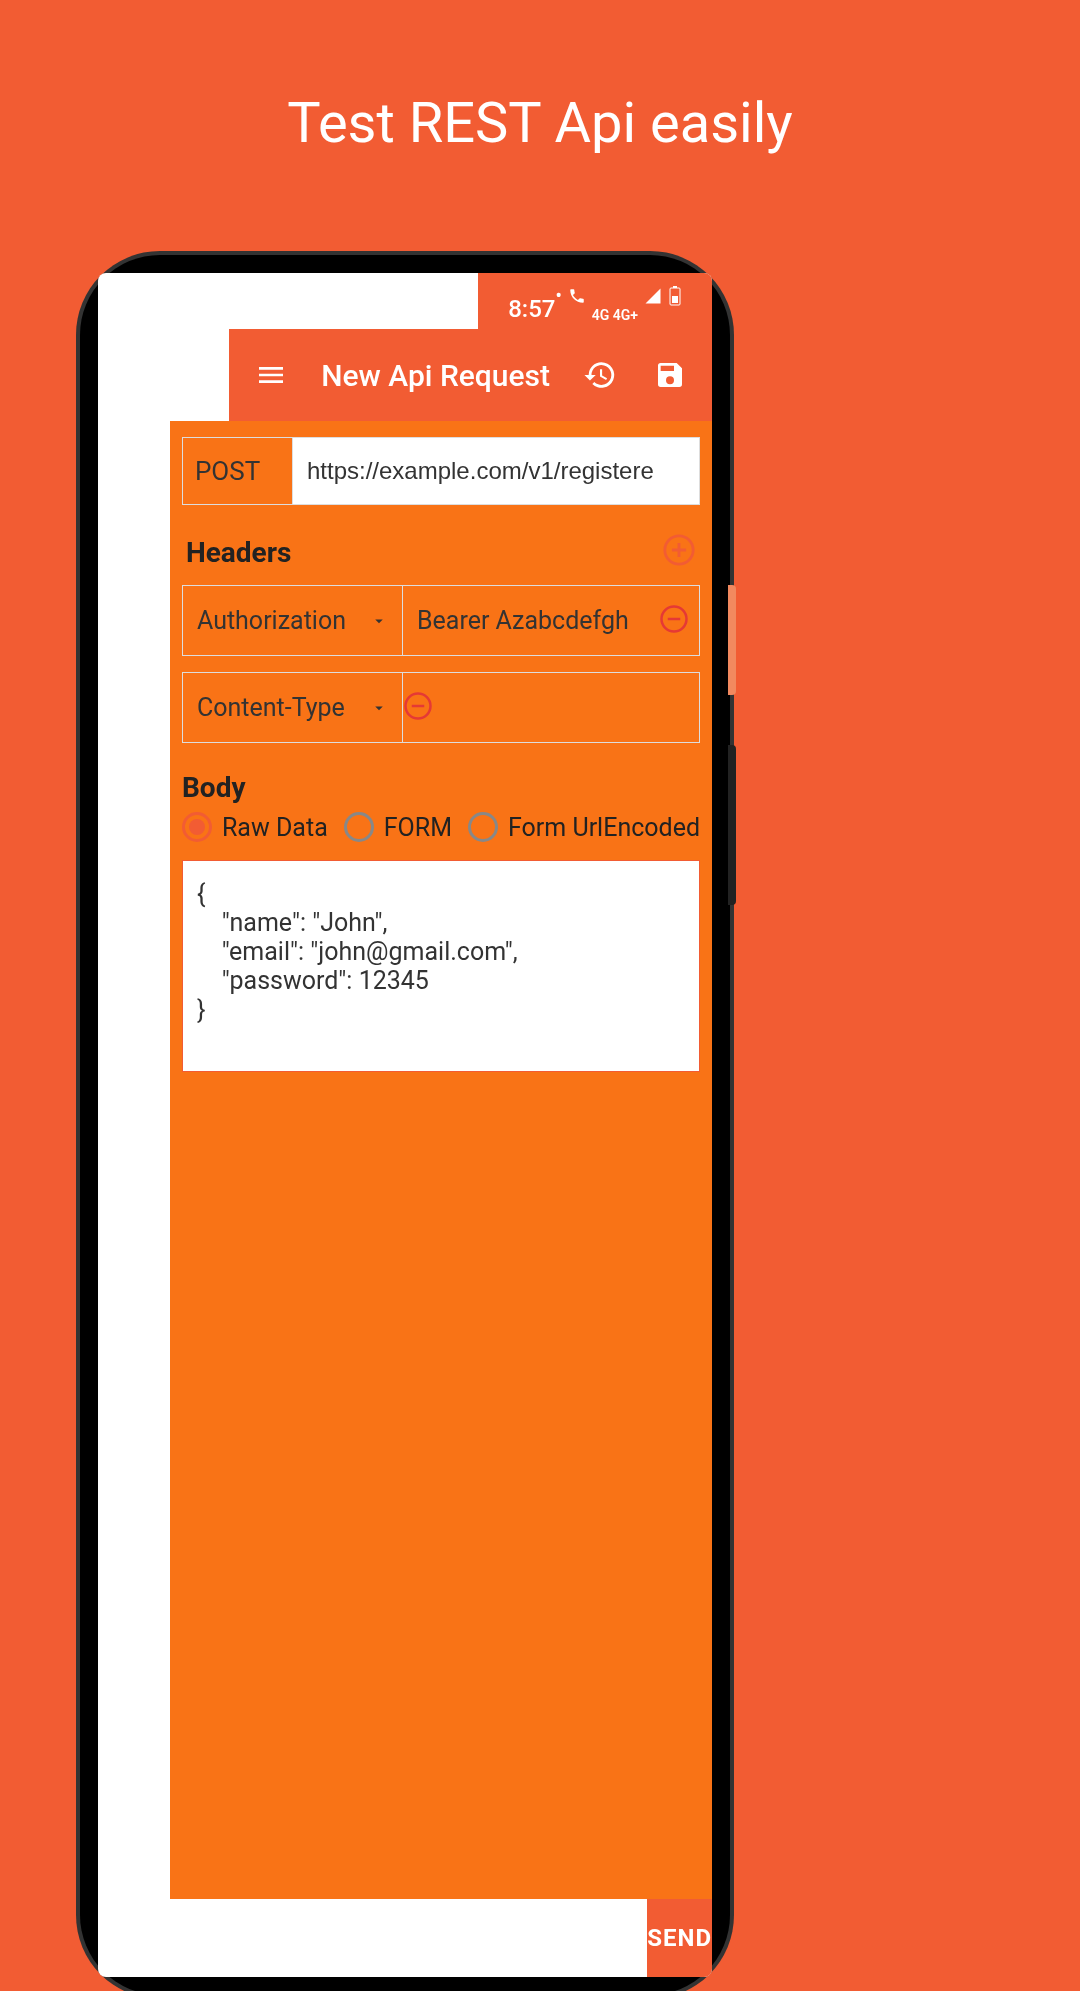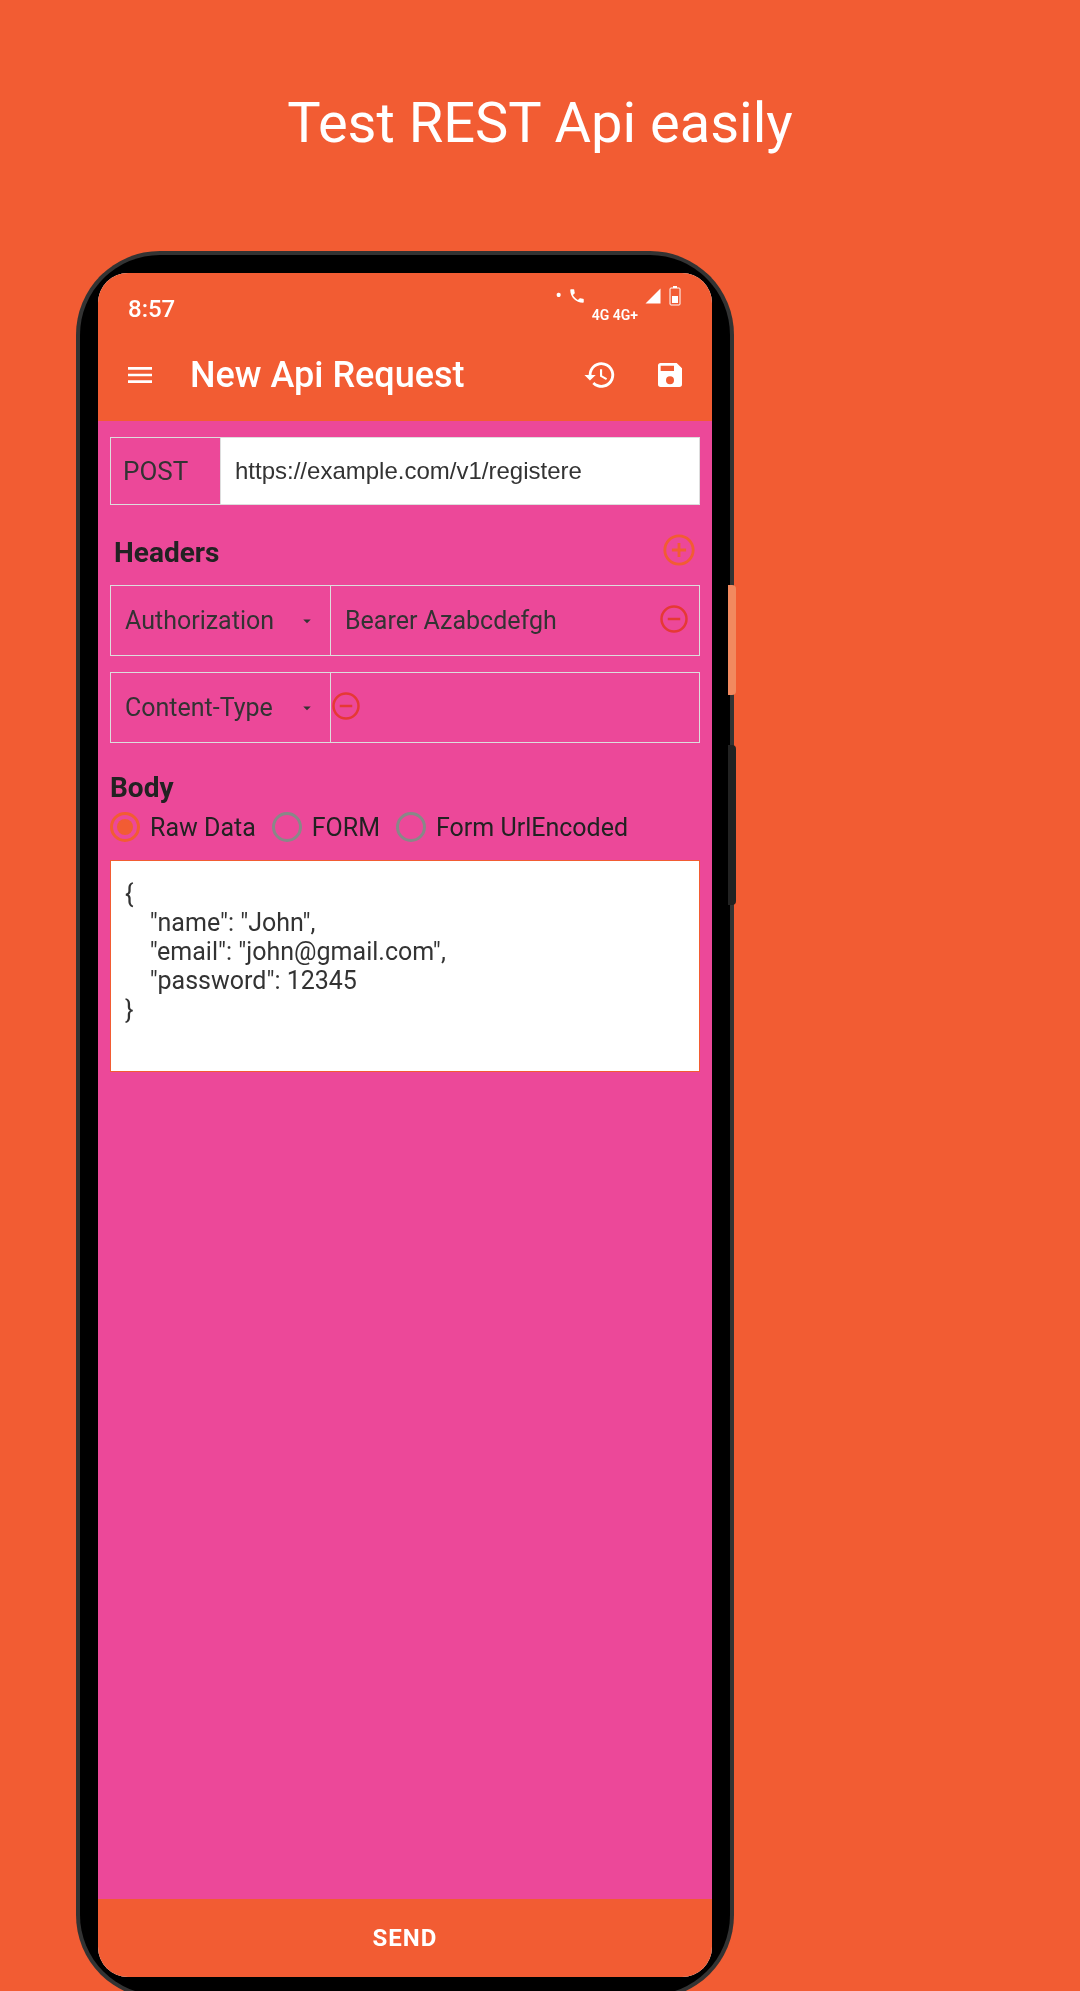--- a/index.html
+++ b/index.html
@@ -26,25 +26,26 @@
     height: 1740px;
     background: #000;
     border-radius: 80px;
     padding: 18px;
     box-shadow: 0 0 0 4px #333;
   }
   .phone-inner {
     width: 100%;
     height: 100%;
     background: #fff;
-    border-radius: 30px;
+    border-radius: 8px;
     overflow: hidden;
     display: flex;
     flex-direction: column;
     position: relative;
+    align-items: flex-end;
   }
   .notch-dot {
     width: 22px; height: 22px;
     background: #222; border-radius: 50%;
     box-shadow: inset 2px 2px 4px #444;
     position: absolute;
     left: 105px; top: 32px;
   }
   .notch-speaker {
     width: 130px; height: 12px;
@@ -78,34 +79,34 @@
   .app-bar {
     background: #f25c33;
     height: 92px;
     display: flex;
     align-items: center;
     padding: 0 22px;
     gap: 30px;
     color: #fff;
   }
   .app-bar .title {
-    font-size: 36px;
+    font-size: 30px;
     font-weight: 500;
     flex: 1;
     margin-left: 0;
   }
   .icon-btn {
     width: 40px; height: 40px;
     display: flex; align-items: center; justify-content: center;
     cursor: pointer;
   }
 
   .content {
     flex: 1;
-    background: #ec4899;
+    background: #f97316;
     padding: 16px 12px;
     overflow: auto;
   }
   .url-row {
     display: flex;
     border: 1px solid #ddd;
     margin-bottom: 28px;
   }
   .method-cell {
     width: 110px;

